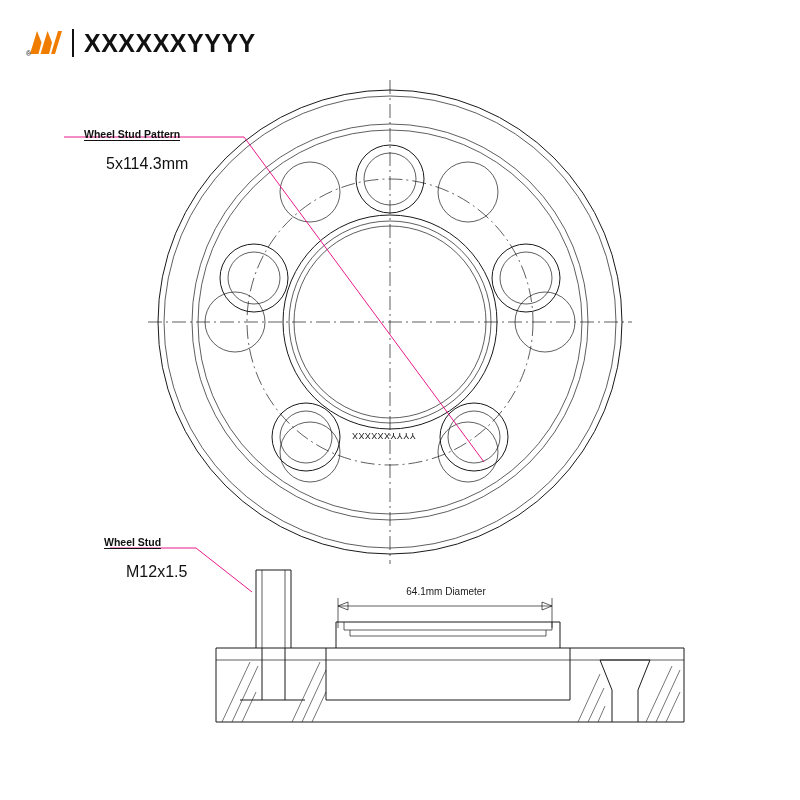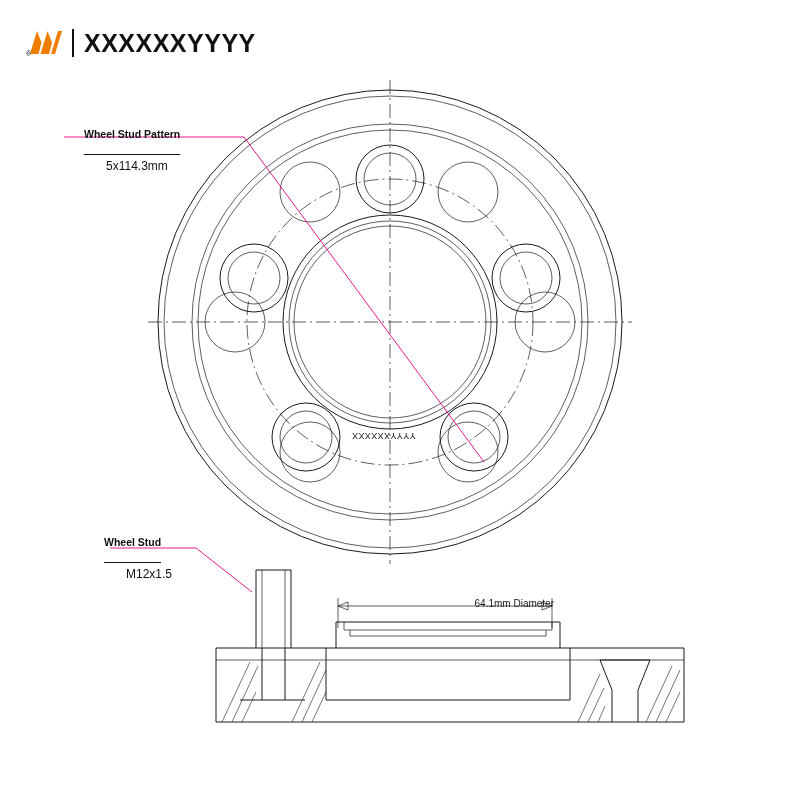--- a/index.html
+++ b/index.html
@@ -71,28 +71,28 @@
   .callout {
     position: absolute;
     text-align: left;
   }
   .callout .c-title {
     font-size: 10.5px;
     font-weight: bold;
     color: #111;
     white-space: nowrap;
     border-bottom: 1.2px solid #111;
-    padding-bottom: 14px;
+    padding-bottom: 0;
     display: inline-block;
   }
   .callout .c-value {
-    font-size: 12px;
+    font-size: 16px;
     color: #111;
     white-space: nowrap;
-    margin-top: 4px;
+    margin-top: 13px;
     padding-left: 22px;
   }
   #callout-pattern { left: 84px; top: 124px; }
   #callout-stud    { left: 104px; top: 532px; }
 
   #callout-bore {
     position: absolute;
     left: 338px;
     top: 586px;
     text-align: center;
@@ -100,23 +100,22 @@
   }
   #callout-bore .c-title {
     font-size: 10.5px;
     font-weight: bold;
     border-bottom: none;
     display: block;
   }
   #callout-bore .c-value {
     font-size: 10px;
     padding-left: 0;
-    margin-top: 12px;
+    margin-top: 0;
     display: block;
-    text-align: right;
   }
 
   .etch-text {
     position: absolute;
     left: 352px;
     top: 431px;
     font-size: 9px;
     letter-spacing: 0.4px;
     color: #111;
     transform: scaleY(-1);

